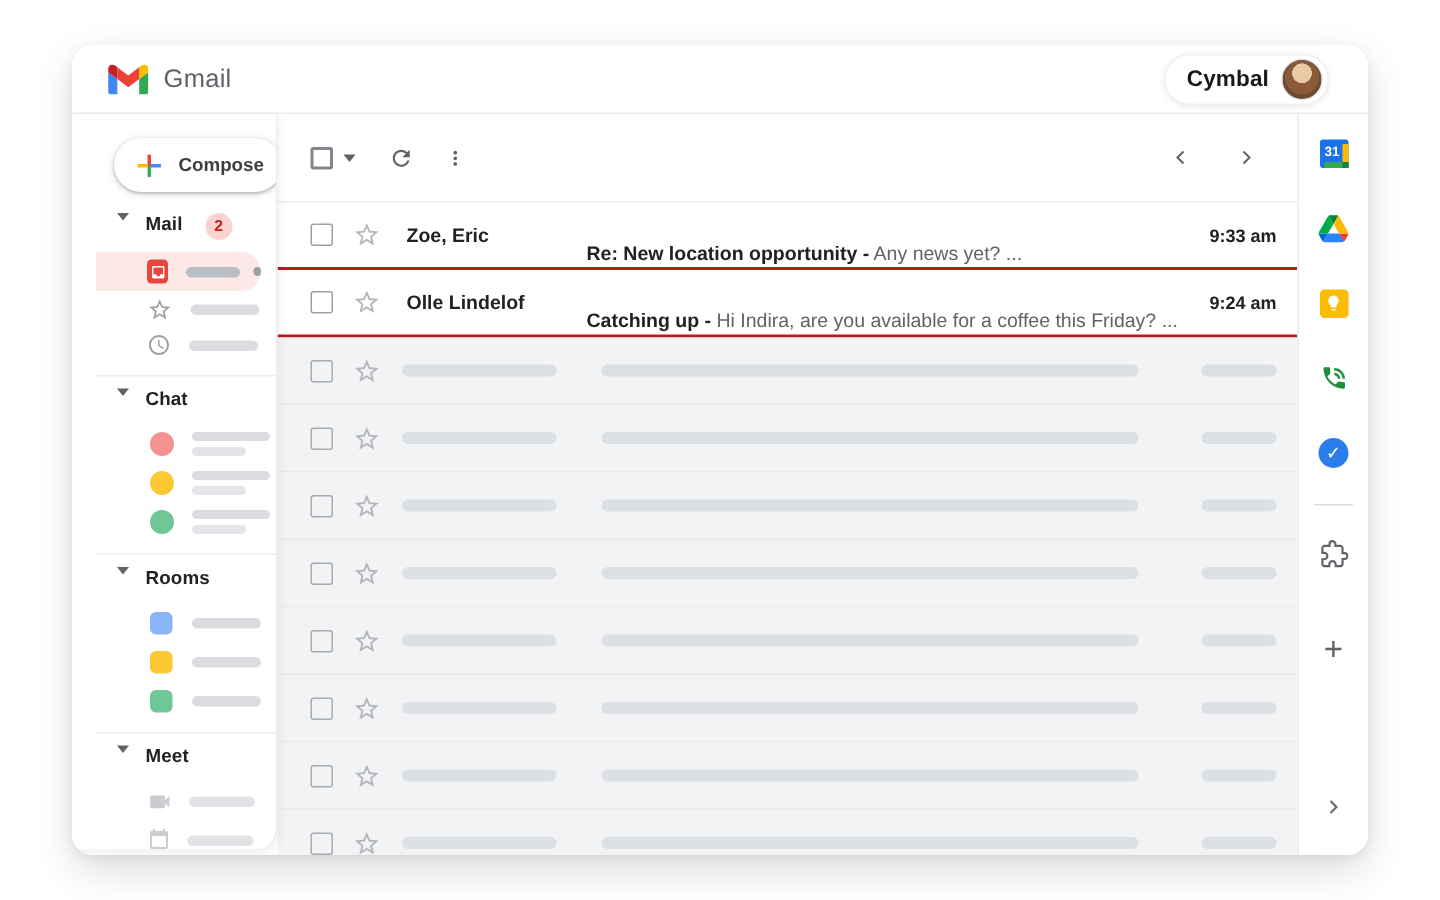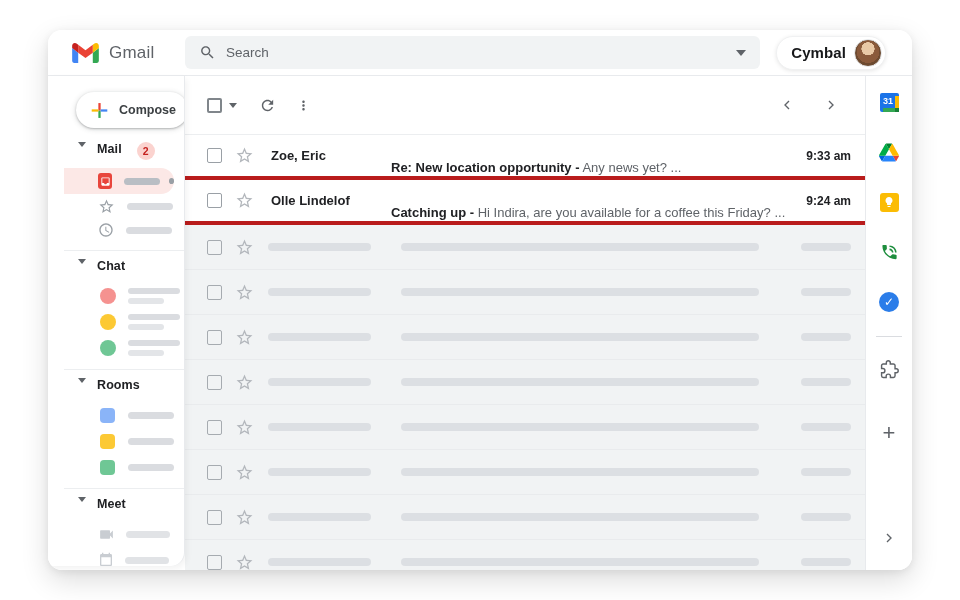--- a/index.html
+++ b/index.html
@@ -80,21 +80,21 @@
   .toolbar { height:58px; flex:none; display:flex; align-items:center;
     padding:0 26px 0 22px; }
   .checkbox { width:15px; height:15px; border:2px solid #80868b; border-radius:2px; background:#fff; }
   .tb-caret { margin-left:7px; }
   .icon-btn { display:flex; align-items:center; justify-content:center; cursor:pointer; }
   .tb-refresh { margin-left:22px; }
   .tb-more { margin-left:20px; }
   .pager { margin-left:auto; display:flex; gap:28px; }
   .email-list { flex:1; overflow:hidden; border-top:1px solid #eceef0; }
   .email-row { height:45px; display:flex; align-items:center; padding-left:22px;
-    border-bottom:4px solid #b91c1c; background:#fff; cursor:pointer; }
+    border-bottom:2px solid #b91c1c; background:#fff; cursor:pointer; }
   .row-checkbox { width:15px; height:15px; border:1.8px solid #9aa0a6; border-radius:2px; flex:none; }
   .row-star { margin-left:13px; flex:none; display:flex; }
   .sender { width:120px; flex:none; margin-left:17px; font-size:13px; font-weight:700;
     color:#202124; white-space:nowrap; overflow:hidden; }
   .subject-wrap { flex:1; min-width:0; white-space:nowrap; overflow:hidden;
     text-overflow:ellipsis; font-size:13px;margin-top:24px; }
   .subject { font-weight:700; color:#202124; }
   .snippet { color:#5f6368; }
   .time { flex:none; margin-left:10px; padding-right:14px; font-size:12px; font-weight:700;
     color:#202124; }
@@ -136,31 +136,20 @@
         <svg width="27" height="20" viewBox="0 0 49.4 37.025">
           <path fill="#4285f4" d="M3.364 36.89h7.843V17.845L0 9.437v24.09a3.364 3.364 0 003.364 3.364z"></path>
           <path fill="#34a853" d="M38.193 36.89h7.843a3.364 3.364 0 003.364-3.363V9.437l-11.207 8.408z"></path>
           <path fill="#fbbc04" d="M38.193 3.364v14.481L49.4 9.437V5.046c0-4.157-4.746-6.53-8.07-4.034z"></path>
           <path fill="#ea4335" d="M11.207 17.845V3.364L24.7 13.485 38.193 3.364v14.481L24.7 27.966z"></path>
           <path fill="#c5221f" d="M0 5.046v4.391l11.207 8.408V3.364L8.07 1.012C4.746-1.484 0 .889 0 5.046z"></path>
         </svg>
       </span>
       <span class="app-title">Gmail</span>
     </div>
-    <div class="search-area">
-      <div class="search-bar">
-        <span style="display:flex;">
-          <svg width="17" height="17" viewBox="0 0 24 24" fill="#5f6368">
-            <path d="M15.5 14h-.79l-.28-.27C15.41 12.59 16 11.11 16 9.5 16 5.91 13.09 3 9.5 3S3 5.91 3 9.5 5.91 16 9.5 16c1.61 0 3.09-.59 4.23-1.57l.27.28v.79l5 4.99L20.49 19l-4.99-5zm-6 0C7.01 14 5 11.99 5 9.5S7.01 5 9.5 5 14 7.01 14 9.5 11.99 14 9.5 14z"></path>
-          </svg>
-        </span>
-        <input class="search-input" type="text" placeholder="Search" style="">
-        <span class="caret-down"></span>
-      </div>
-    </div>
     <div class="profile-pill">
       <span class="brand-name">Cymbal</span>
       <span class="avatar"></span>
     </div>
   </div>
 
   <div class="body">
 
     <div class="sidebar">
       <div class="compose-btn">

